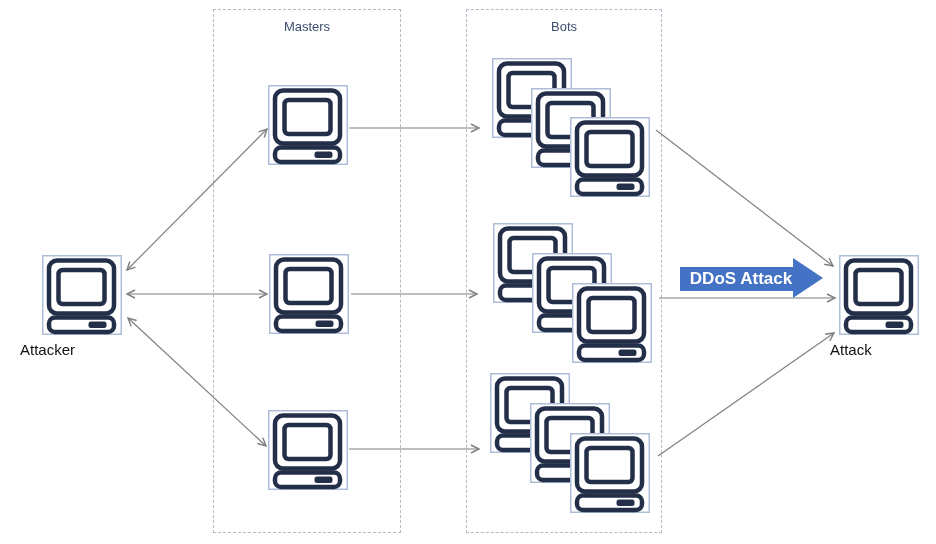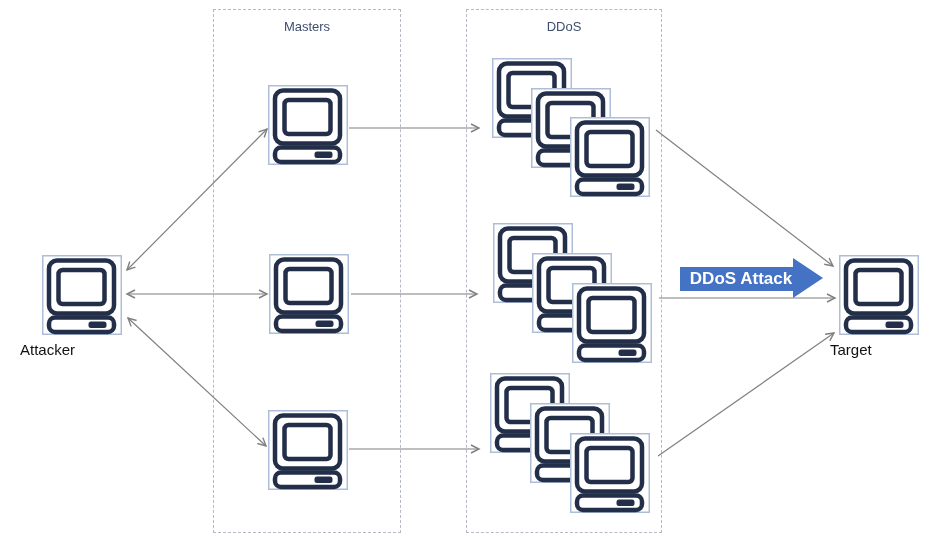--- a/index.html
+++ b/index.html
@@ -53,21 +53,21 @@
 </head>
 <body>
 
 <div class="stage">
 
   <div class="group-box masters-box">
     <div class="group-label">Masters</div>
   </div>
 
   <div class="group-box bots-box">
-    <div class="group-label">DDoS</div>
+    <div class="group-label">Bots</div>
   </div>
 
   <svg class="overlay" viewBox="0 0 936 544">
     <defs>
       <symbol id="pc" viewBox="0 0 80 80">
         <rect class="pc-frame" x="0.75" y="0.75" width="78.5" height="78.5"></rect>
         <rect class="pc-part" x="7" y="5.5" width="65" height="53" rx="8"></rect>
         <rect class="pc-part" x="16.5" y="15" width="46" height="34" rx="4"></rect>
         <rect class="pc-part" x="7" y="62.5" width="65" height="14.5" rx="6"></rect>
         <rect class="pc-slot" x="46.5" y="66.5" width="18" height="6.5" rx="2.5"></rect>
@@ -117,15 +117,15 @@
       <use href="#pc" x="839" y="255" width="80" height="80"></use>
     </g>
 
     <g>
       <polygon class="attack-arrow" points="680,267 793,267 793,258 823,278 793,298 793,291 680,291"></polygon>
       <text class="attack-label" x="741" y="284" text-anchor="middle">DDoS Attack</text>
     </g>
   </svg>
 
   <div class="node-label attacker-label">Attacker</div>
-  <div class="node-label target-label">Target</div>
+  <div class="node-label target-label">Attack</div>
 
 </div>
 
 </body></html>

